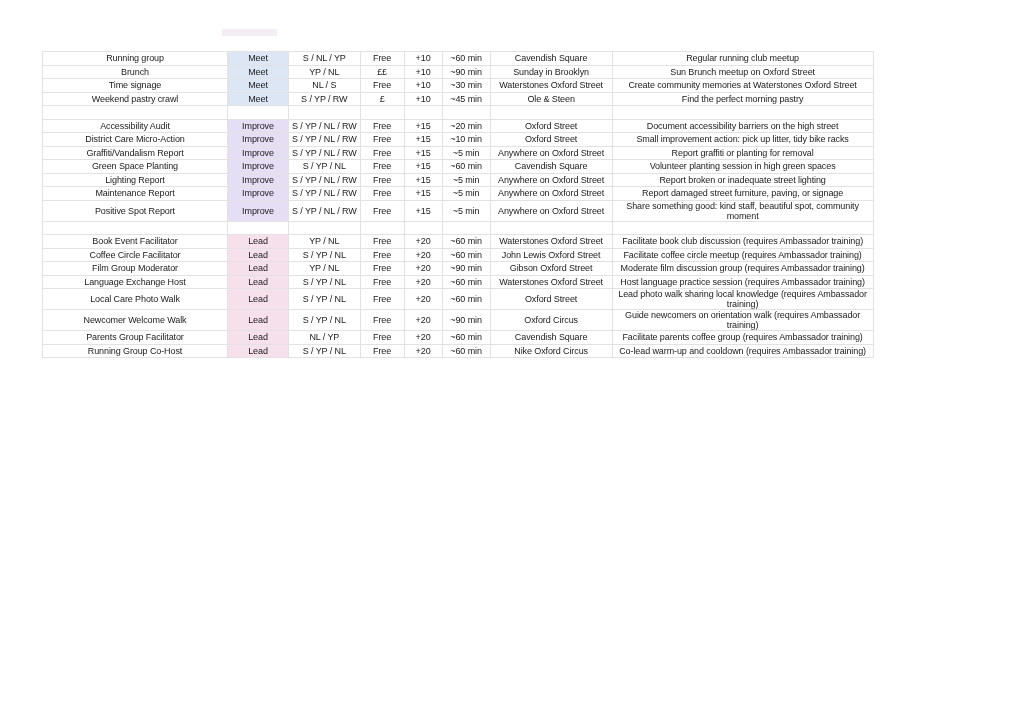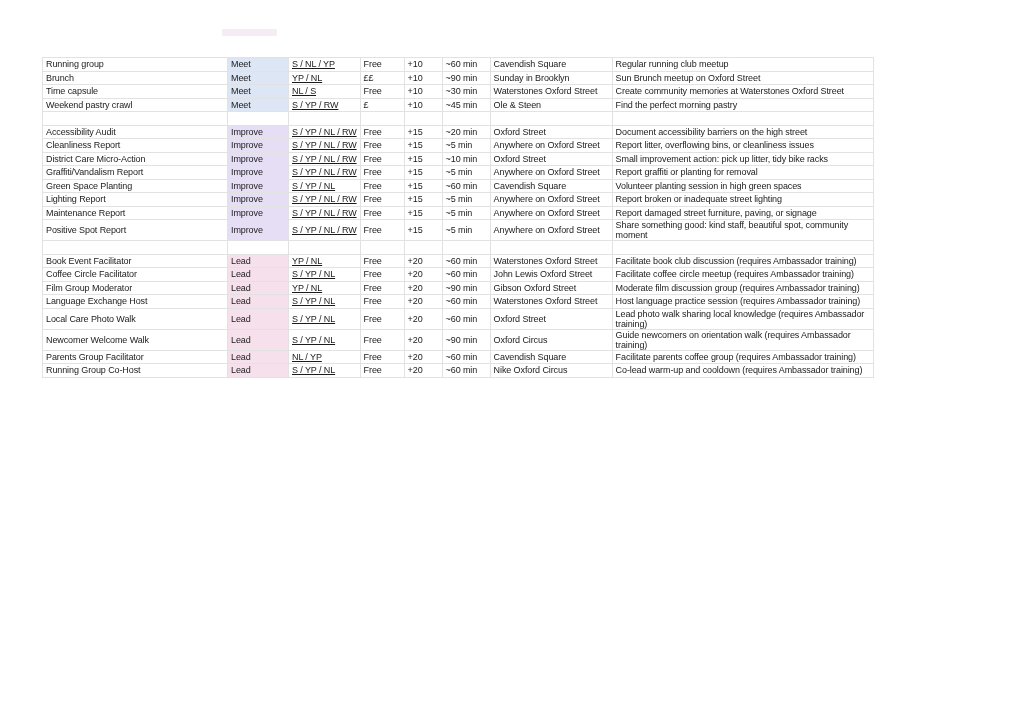--- a/index.html
+++ b/index.html
@@ -11,38 +11,39 @@
     overflow: hidden;
   }
   .partial-cell {
     position: absolute;
     left: 222px; top: 29px;
     width: 55px; height: 7px;
     opacity: 0.8;
   }
   table.sheet {
     position: absolute;
-    left: 42px; top: 57px;
+    left: 42px; top: 51px;
     border-collapse: collapse;
     table-layout: fixed;
+    text-align: center;
   }
   table.sheet td {
     border: 1px solid #e2e2e2;
     padding: 0 3px;
     font-size: 9px;
     line-height: 10px;
     letter-spacing: -0.1px;
     color: #1b1b1b;
     vertical-align: middle;
     white-space: nowrap;
     overflow: hidden;
   }
   tr.single { height: 13.5px; }
   tr.tall   { height: 21px; }
-  td.col-audience { letter-spacing: -0.3px; text-decoration: underline; }
+  td.col-audience { letter-spacing: -0.3px; }
   tr.tall td.col-description { white-space: normal; }
 </style>
 </head>
 <body>
 
 <div class="partial-cell" style="background: rgb(241, 232, 241);"></div>
 
 <table class="sheet">
   <colgroup>
     <col style="width:185px">
@@ -69,21 +70,21 @@
         <td class="col-activity">Brunch</td>
         <td class="col-category" style="background: rgb(220, 230, 245);">Meet</td>
         <td class="col-audience">YP / NL</td>
         <td class="col-cost">££</td>
         <td class="col-points">+10</td>
         <td class="col-duration">~90 min</td>
         <td class="col-location">Sunday in Brooklyn</td>
         <td class="col-description">Sun Brunch meetup on Oxford Street</td>
       </tr>
       <tr class="single">
-        <td class="col-activity">Time capsule</td>
+        <td class="col-activity">Time signage</td>
         <td class="col-category" style="background: rgb(220, 230, 245);">Meet</td>
         <td class="col-audience">NL / S</td>
         <td class="col-cost">Free</td>
         <td class="col-points">+10</td>
         <td class="col-duration">~30 min</td>
         <td class="col-location">Waterstones Oxford Street</td>
         <td class="col-description">Create community memories at Waterstones Oxford Street</td>
       </tr>
       <tr class="single">
         <td class="col-activity">Weekend pastry crawl</td>
@@ -109,30 +110,20 @@
         <td class="col-activity">Accessibility Audit</td>
         <td class="col-category" style="background: rgb(229, 222, 245);">Improve</td>
         <td class="col-audience">S / YP / NL / RW</td>
         <td class="col-cost">Free</td>
         <td class="col-points">+15</td>
         <td class="col-duration">~20 min</td>
         <td class="col-location">Oxford Street</td>
         <td class="col-description">Document accessibility barriers on the high street</td>
       </tr>
       <tr class="single">
-        <td class="col-activity">Cleanliness Report</td>
-        <td class="col-category" style="background: rgb(229, 222, 245);">Improve</td>
-        <td class="col-audience">S / YP / NL / RW</td>
-        <td class="col-cost">Free</td>
-        <td class="col-points">+15</td>
-        <td class="col-duration">~5 min</td>
-        <td class="col-location">Anywhere on Oxford Street</td>
-        <td class="col-description">Report litter, overflowing bins, or cleanliness issues</td>
-      </tr>
-      <tr class="single">
         <td class="col-activity">District Care Micro-Action</td>
         <td class="col-category" style="background: rgb(229, 222, 245);">Improve</td>
         <td class="col-audience">S / YP / NL / RW</td>
         <td class="col-cost">Free</td>
         <td class="col-points">+15</td>
         <td class="col-duration">~10 min</td>
         <td class="col-location">Oxford Street</td>
         <td class="col-description">Small improvement action: pick up litter, tidy bike racks</td>
       </tr>
       <tr class="single">

